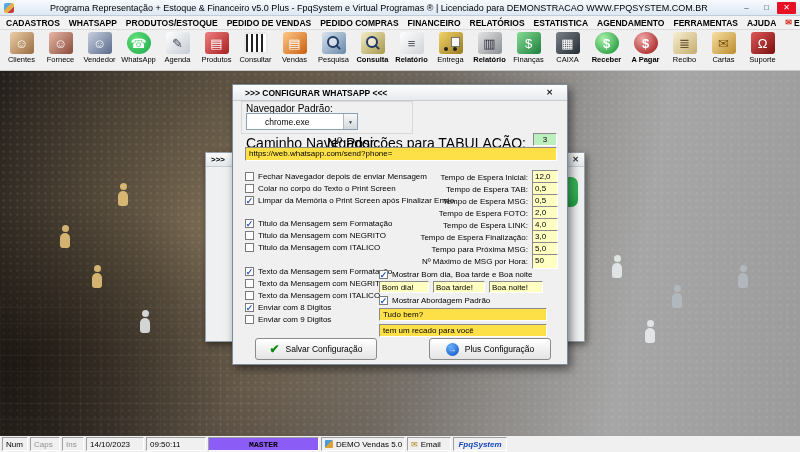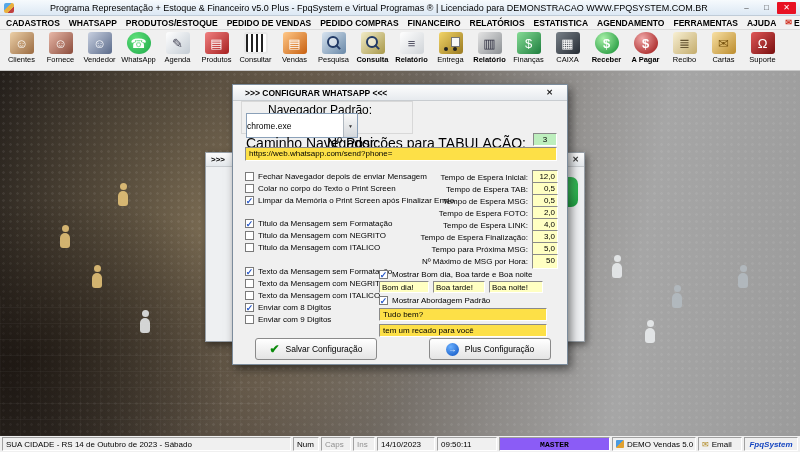--- a/index.html
+++ b/index.html
@@ -69,33 +69,33 @@
   
   .back-dialog{position:absolute;left:205px;top:152px;width:380px;height:190px;background:#eef0f2;border:1px solid #98a0a8;box-shadow:2px 3px 7px rgba(0,0,0,.45);z-index:5;}
   .back-title{height:14px;background:linear-gradient(#fcfcfc,#e4e8ec);border-bottom:1px solid #c8ccd0;display:flex;align-items:center;padding:0 5px;font-weight:bold;font-size:8px;}
   .back-close{margin-left:auto;font-size:8px;color:#333;}
   .back-wa{position:absolute;right:6px;top:24px;width:30px;height:30px;border-radius:7px;background:radial-gradient(circle at 35% 30%,#55d873,#1a9e40);}
 
   .dialog{position:absolute;left:232px;top:84px;width:336px;height:281px;background:#f0f0f0;border:1px solid #7c8c9c;box-shadow:3px 4px 9px rgba(0,0,0,.5);z-index:10;}
   .dlg-title{position:absolute;top:0;left:0;right:0;height:16px;background:linear-gradient(#fdfdfd,#e6eaee);border-bottom:1px solid #c8ccd0;display:flex;align-items:center;padding:0 10px 0 12px;font-weight:bold;font-size:8.5px;}
   .dlg-close{margin-left:auto;width:15px;text-align:center;font-size:8px;color:#222;}
   .grp-frame{position:absolute;left:8px;top:16px;width:172px;height:33px;border:1px solid #d8d8d8;}
-  .grp-label{position:absolute;left:13px;top:18px;font-size:12px;margin-left:22px;}
-  .combo{position:absolute;left:13px;top:28px;width:112px;height:25px;background:#fff;border:1px solid #8aa0b8;font-size:8.5px;display:flex;align-items:center;padding-left:0;}
+  .grp-label{position:absolute;left:13px;top:18px;font-size:10px;}
+  .combo{position:absolute;left:13px;top:28px;width:112px;height:17px;background:#fff;border:1px solid #8aa0b8;font-size:8.5px;display:flex;align-items:center;padding-left:18px;}
   .combo-arrow{margin-left:auto;width:14px;align-self:stretch;background:linear-gradient(#f8f8f8,#d4d8dc);border-left:1px solid #b0b8c0;display:flex;align-items:center;justify-content:center;font-size:5px;color:#333;}
   .lbl{position:absolute;font-size:14px;white-space:nowrap;}
   .field{position:absolute;background:#fde047;border:1px solid;border-color:#8a8a8a #fff #fff #8a8a8a;font-size:8px;line-height:12px;padding:0 3px;white-space:nowrap;overflow:hidden;}
   .field-green{background:#bdeebd;text-align:center;}
   .cb-row{position:absolute;left:12px;display:flex;align-items:center;height:11px;}
   .cb{width:9px;height:9px;background:#fff;border:1px solid #7a7a7a;display:inline-flex;align-items:center;justify-content:center;margin-right:4px;flex:none;}
   .cb-mark{color:#2858c8;font-size:9px;line-height:8px;font-weight:bold;}
   .cb-label{font-size:8px;white-space:nowrap;}
   .t-row{position:absolute;right:9px;display:flex;align-items:center;height:12px;}
   .t-label{font-size:8px;white-space:nowrap;margin-right:4px;}
-  .t-field{width:26px;height:15px;background:#ffffc2;border:1px solid;border-color:#8a8a8a #fff #fff #8a8a8a;font-size:8px;text-align:right;padding:0 2px;line-height:11px;flex:none;}
+  .t-field{width:26px;height:15px;background:#ffffc2;border:1px solid;border-color:#8a8a8a #fff #fff #8a8a8a;font-size:8px;text-align:left;padding:0 2px;line-height:11px;flex:none;}
   .greet-row{position:absolute;left:146px;top:196px;display:flex;gap:4px;}
   .greet-field{height:12px;background:#ffffc2;border:1px solid;border-color:#8a8a8a #fff #fff #8a8a8a;font-size:8px;line-height:11px;padding:0 2px;overflow:hidden;white-space:nowrap;}
   .btn{position:absolute;top:253px;width:122px;height:22px;background:linear-gradient(#ffffff,#e4e4e4);border:1px solid #8a8a8a;border-radius:3px;display:flex;align-items:center;justify-content:center;gap:6px;font-size:8.5px;}
   .btn-ic-save{color:#0a8a0a;font-size:12px;font-weight:bold;line-height:12px;}
   .btn-ic-exit{width:13px;height:13px;border-radius:50%;background:radial-gradient(circle at 35% 30%,#6ab0ff,#0a50c0);color:#fff;font-size:8px;display:flex;align-items:center;justify-content:center;flex:none;}
 
   
   .statusbar{position:absolute;bottom:0;left:0;width:800px;height:16px;background:#f0f0f0;display:flex;gap:2px;padding:1px 2px;z-index:30;}
   .seg{border:1px solid;border-color:#a0a0a0 #ffffff #ffffff #a0a0a0;display:flex;align-items:center;padding:0 3px;font-size:8px;white-space:nowrap;overflow:hidden;background:#f0f0f0;flex:none;}
   .seg-loc{flex:1;}
@@ -449,21 +449,20 @@
     <span class="btn-ic-save">✔</span>
     <span>Salvar Configuração</span>
   </div>
   <div class="btn" style="left:196px">
     <span class="btn-ic-exit">→</span>
     <span>Plus Configuração</span>
   </div>
 </div>
 
 <div class="statusbar">
-  <span class="seg seg-loc">SUA CIDADE - RS 14 de Outubro de 2023 - Sábado</span>
   <span class="seg" style="width:26px">Num</span>
   <span class="seg seg-dim" style="width:30px">Caps</span>
   <span class="seg seg-dim" style="width:22px">Ins</span>
   <span class="seg" style="width:58px">14/10/2023</span>
   <span class="seg" style="width:60px">09:50:11</span>
   <span class="seg seg-master">MASTER</span>
   <span class="seg seg-demo">
     <span class="mini-app-icon"></span>
     <span>DEMO Vendas 5.0</span>
   </span>

